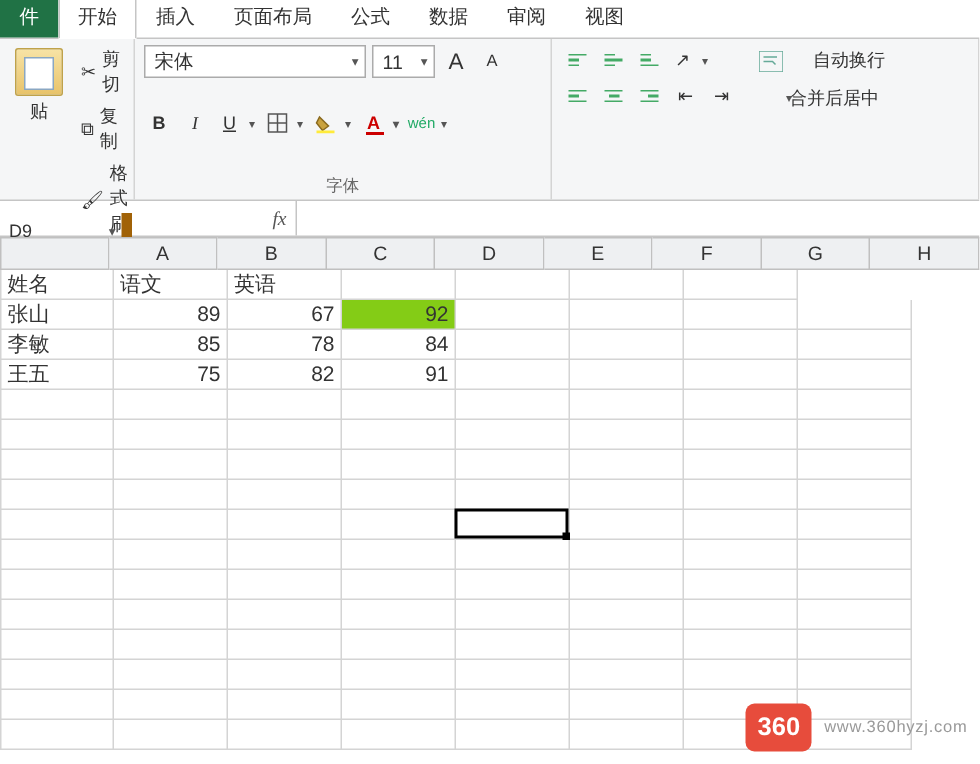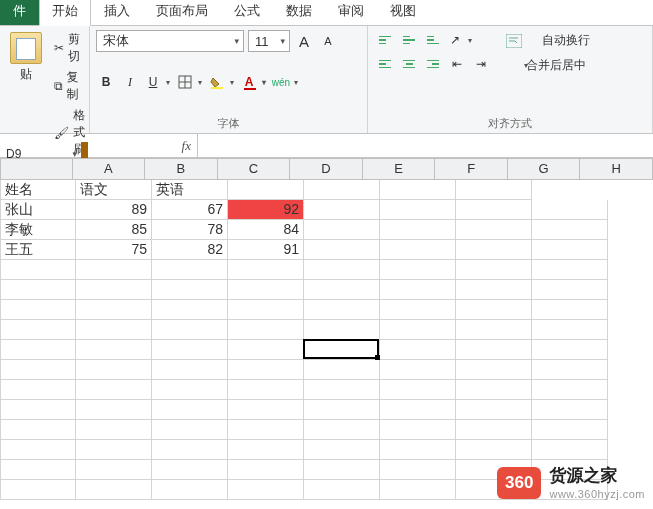--- a/index.html
+++ b/index.html
@@ -51,21 +51,21 @@
 .formula-input { flex:1; height:100%; padding:0 6px; }
 
 .grid { position:relative; }
 .col-headers { display:flex; height:22px; }
 .corner { width:76px; border:1px solid #c0c0c0; background:#eef0f2; }
 .col-h { width:76px; border:1px solid #c0c0c0; border-left:none; background:#eef0f2; text-align:center; line-height:20px; font-size:13px; color:#333; }
 .rows { }
 .row { display:flex; height:20px; }
 .cell { width:76px; border-right:1px solid #d4d4d4; border-bottom:1px solid #d4d4d4; padding:0 4px; line-height:19px; font-size:14px; overflow:hidden; white-space:nowrap; }
 .cell.num { text-align:right; }
-.cell.hl { background:#ef4444;padding-left:21px; }
+.cell.hl { background:#84cc16;padding-left:21px; }
 .cell:first-child { border-left:1px solid #d4d4d4; }
 
 .selection { position:absolute; border:2px solid #000; pointer-events:none; }
 .selection::after { content:""; position:absolute; right:-3px; bottom:-3px; width:5px; height:5px; background:#000; }
 
 .watermark { position:absolute; right:8px; bottom:8px; display:flex; align-items:center; gap:8px; }
 .wm-badge { background:#e74c3c; color:#fff; font-weight:bold; font-size:17px; padding:6px 8px; border-radius:6px; }
 .wm-text { display:flex; flex-direction:column; line-height:1.3; }
 .wm-text .t1 { font-weight:bold; font-size:17px; color:#222; }
 .wm-text .t2 { font-size:11px; color:#999; letter-spacing:0.5px; }
@@ -206,21 +206,20 @@
         </div>
         <div class="text-btn dd" style="padding-right:14px">
           <svg width="16" height="14">
               <rect x="0" y="2" width="16" height="10" fill="none" stroke="#6a9"></rect>
               <text x="8" y="11" font-size="9" text-anchor="middle" fill="#37a">a</text>
             </svg>
           <span>合并后居中</span>
         </div>
       </div>
     </div>
-    <div class="ribbon-group-label">对齐方式</div>
   </div>
 </div>
 
 <div class="namebox-bar">
   <div class="name-box">D9</div>
   <div class="fx-sep">
       <span class="fx-label">fx</span>
     </div>
   <div class="formula-input"></div>
 </div>
@@ -397,16 +396,15 @@
         <div class="cell"></div>
         <div class="cell"></div>
       </div>
     </div>
   <div class="selection" style="left: 303px; top: 181px; width: 76px; height: 20px;"></div>
 </div>
 
 <div class="watermark">
   <div class="wm-badge">360</div>
   <div class="wm-text">
-    <span class="t1">货源之家</span>
     <span class="t2">www.360hyzj.com</span>
   </div>
 </div>
 
 </body></html>

